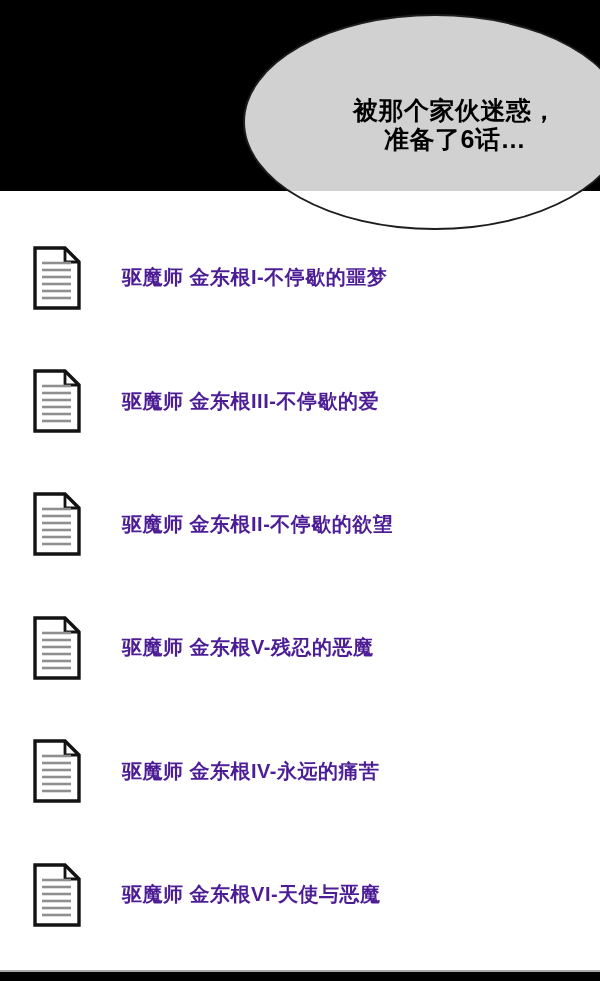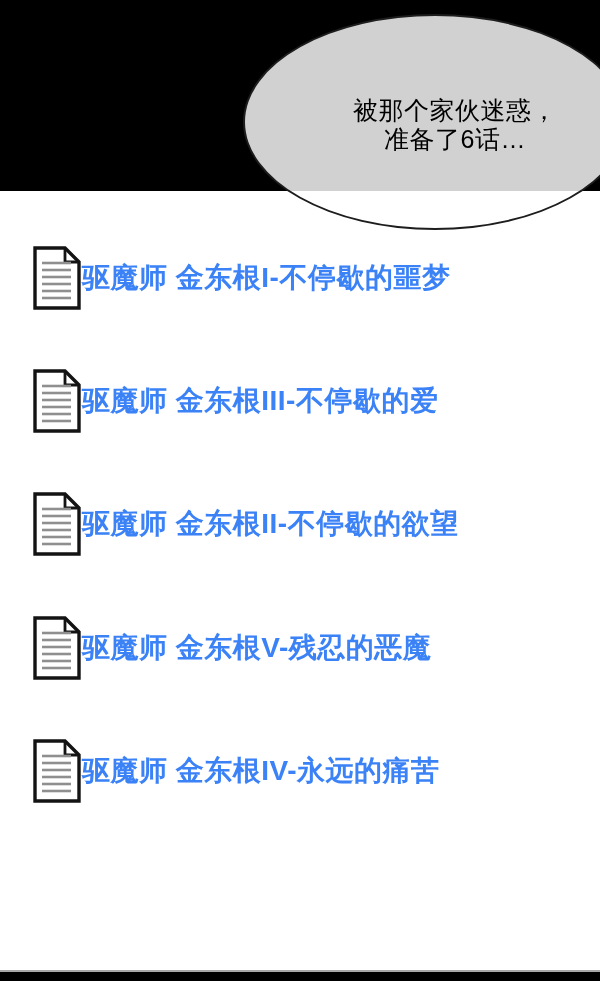--- a/index.html
+++ b/index.html
@@ -26,41 +26,42 @@
     border: 2.5px solid #1d1d1d;
     box-sizing: border-box;
   }
   .bubble-text {
     position: absolute;
     left: 310px; top: 96px;
     width: 290px;
     text-align: center;
     font-size: 25px;
     line-height: 29px;
-    font-weight: 400;
+    font-weight: 700;
     color: #000000;
     letter-spacing: 0.5px;
   }
   .file-list {
     position: absolute;
     left: 0; top: 216px;
     width: 600px;
   }
   .file-item {
     height: 123.4px;
     display: flex;
     align-items: center;
     padding-left: 32px;
     box-sizing: border-box;
   }
   .doc-icon { flex: 0 0 auto; display: block; }
   .file-label {
-    font-size: 28px;
+    margin-left: 40px;
+    font-size: 20px;
     font-weight: 600;
-    color: #3b82f6;
+    color: #4c1d95;
     letter-spacing: 0.5px;
     white-space: nowrap;
   }
   .bottom-bar {
     position: absolute;
     left: 0; bottom: 0;
     width: 600px; height: 9px;
     background: #000000;
     border-top: 2px solid #a8a8a8;
   }
@@ -153,18 +154,33 @@
             <line x1="10" y1="25" x2="39" y2="25"></line>
           <line x1="10" y1="32" x2="39" y2="32"></line>
             <line x1="10" y1="39" x2="39" y2="39"></line>
           <line x1="10" y1="46" x2="39" y2="46"></line>
             <line x1="10" y1="53" x2="39" y2="53"></line>
         </g>
       </svg>
       <span class="file-label">驱魔师 金东根IV-永远的痛苦</span>
     </div>
 
+    <div class="file-item">
+      <svg class="doc-icon" width="50" height="66" viewBox="0 0 50 66">
+        <path d="M3 3 h30 l14 14 v46 h-44 z" fill="#ffffff" stroke="#131313" stroke-width="3.4" stroke-linejoin="miter"></path>
+        <path d="M33 3 v14 h14" fill="none" stroke="#131313" stroke-width="2.8"></path>
+        <g stroke="#8f8f8f" stroke-width="2.6">
+          <line x1="10" y1="18" x2="39" y2="18"></line>
+            <line x1="10" y1="25" x2="39" y2="25"></line>
+          <line x1="10" y1="32" x2="39" y2="32"></line>
+            <line x1="10" y1="39" x2="39" y2="39"></line>
+          <line x1="10" y1="46" x2="39" y2="46"></line>
+            <line x1="10" y1="53" x2="39" y2="53"></line>
+        </g>
+      </svg>
+      <span class="file-label">驱魔师 金东根VI-天使与恶魔</span>
+    </div>
 
   </div>
 
   <div class="bottom-bar"></div>
 
 </div>
 
 </body></html>

